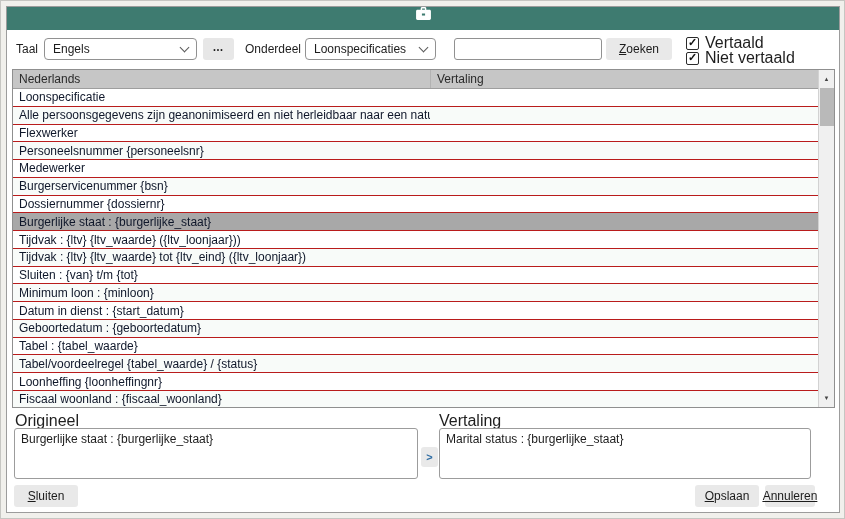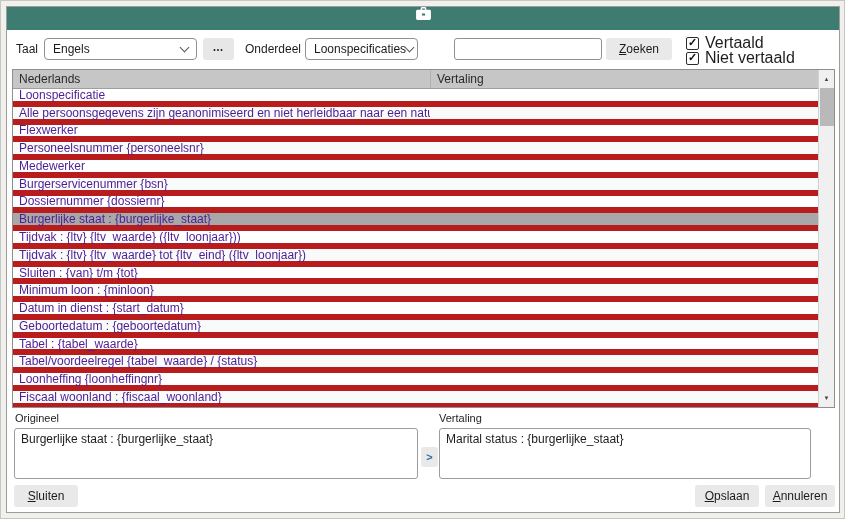--- a/index.html
+++ b/index.html
@@ -32,34 +32,34 @@
   .cb-label { font-size:16px; color:#1e1e1e; }
 
   
   .table { position:absolute; left:5px; top:62px; width:823px; height:339px; border:1px solid #8f8f8f; box-sizing:border-box; display:flex; background:#fff; }
   .table-main { flex:1; display:flex; flex-direction:column; min-width:0; }
   .thead { height:19px; flex:none; background:#c6c6c6; border-bottom:1px solid #9e9e9e; display:flex; box-sizing:border-box; }
   .th { font-size:12px; color:#2a2a2a; line-height:18px; padding-left:6px; box-sizing:border-box; }
   .th-nl { width:417px; flex:none; }
   .th-vt { flex:1; border-left:1px solid #b2b2b2; }
   .trows { flex:1; overflow:hidden; }
-  .trow { height:17.78px; box-sizing:border-box; border-bottom:6px solid #b91c1c; display:flex; align-items:center; font-size:12px; color:#4c1d95; background:#fff; cursor:default; }
+  .trow { height:17.78px; box-sizing:border-box; border-bottom:1px solid #b91c1c; display:flex; align-items:center; font-size:12px; color:#0f172a; background:#fff; cursor:default; }
   .trow:nth-child(even) { background:#f8fbf9; }
   .trow.selected, .trow.selected:nth-child(even) { background:#a8a8a8; }
   .cell { white-space:nowrap; overflow:hidden; padding-left:6px; box-sizing:border-box; }
   .cell-nl { width:417px; flex:none; }
   .cell-vt { flex:1; }
 
   .scrollbar { width:16px; flex:none; background:#f0f0f0; border-left:1px solid #d2d2d2; display:flex; flex-direction:column; align-items:center; box-sizing:border-box; }
   .sb-btn { height:18px; width:100%; display:flex; align-items:center; justify-content:center; font-size:6px; color:#444; cursor:pointer; flex:none; }
   .sb-thumb { width:14px; height:38px; background:#b9b9b9; flex:none; cursor:pointer; }
   .sb-track { flex:1; width:100%; }
 
   
-  .section-label { position:absolute; font-size:11px; color:#1e1e1e; }
+  .section-label { position:absolute; font-size:16px; color:#1e1e1e; }
   .detail-area { position:absolute; box-sizing:border-box; border:1px solid #9c9c9c; border-radius:3px; resize:none; font-size:12px; font-family:"Liberation Sans", sans-serif; color:#1c1c1c; padding:3px 6px; outline:none; background:#fff; }
   .copy-btn { position:absolute; left:414px; top:440px; width:17px; height:20px; background:#e9e9e9; border-radius:3px; color:#2e6da4; font-size:11px; font-weight:bold; display:flex; align-items:center; justify-content:center; cursor:pointer; }
 
   .preview-icon { display:flex; align-items:center; }
 </style>
 </head>
 <body>
 
 <div class="screen">
   <div class="dialog">
@@ -79,21 +79,21 @@
     </div>
 
     <span class="tb-label" style="left:9px; top:31px;">Taal</span>
     <div class="select" style="left:37px; top:31px; width:153px;">
       <span>Engels</span>
       <span class="chev"></span>
     </div>
     <div class="mini-btn" style="left:196px; top:31px; width:31px;">•••</div>
 
     <span class="tb-label" style="left:238px; top:31px;">Onderdeel</span>
-    <div class="select" style="left:298px; top:31px; width:113px;">
+    <div class="select" style="left:298px; top:31px; width:131px;">
       <span>Loonspecificaties</span>
       <span class="chev"></span>
     </div>
 
     <input class="text-input" style="left: 447px; top: 31px; width: 148px;" value="">
 
     <div class="btn" style="position:absolute; left:599px; top:31px; width:66px;">
       <span class="lbl">Zoeken</span>
     </div>
 
@@ -224,18 +224,18 @@
     <div class="copy-btn">&gt;</div>
 
     <textarea class="detail-area" style="left: 432px; top: 421px; width: 372px; height: 51px;" spellcheck="false">Marital status : {burgerlijke_staat}</textarea>
 
     <div class="btn abs" style="left:7px; top:478px; width:64px;">
       <span class="lbl">Sluiten</span>
     </div>
     <div class="btn abs" style="left:688px; top:478px; width:64px;">
       <span class="lbl">Opslaan</span>
     </div>
-    <div class="btn abs" style="left:758px; top:478px; width:70px;">
+    <div class="btn abs" style="left:758px; top:478px; width:50px;text-decoration:underline;">
       <span class="lbl">Annuleren</span>
     </div>
 
   </div>
 </div>
 
 </body></html>

